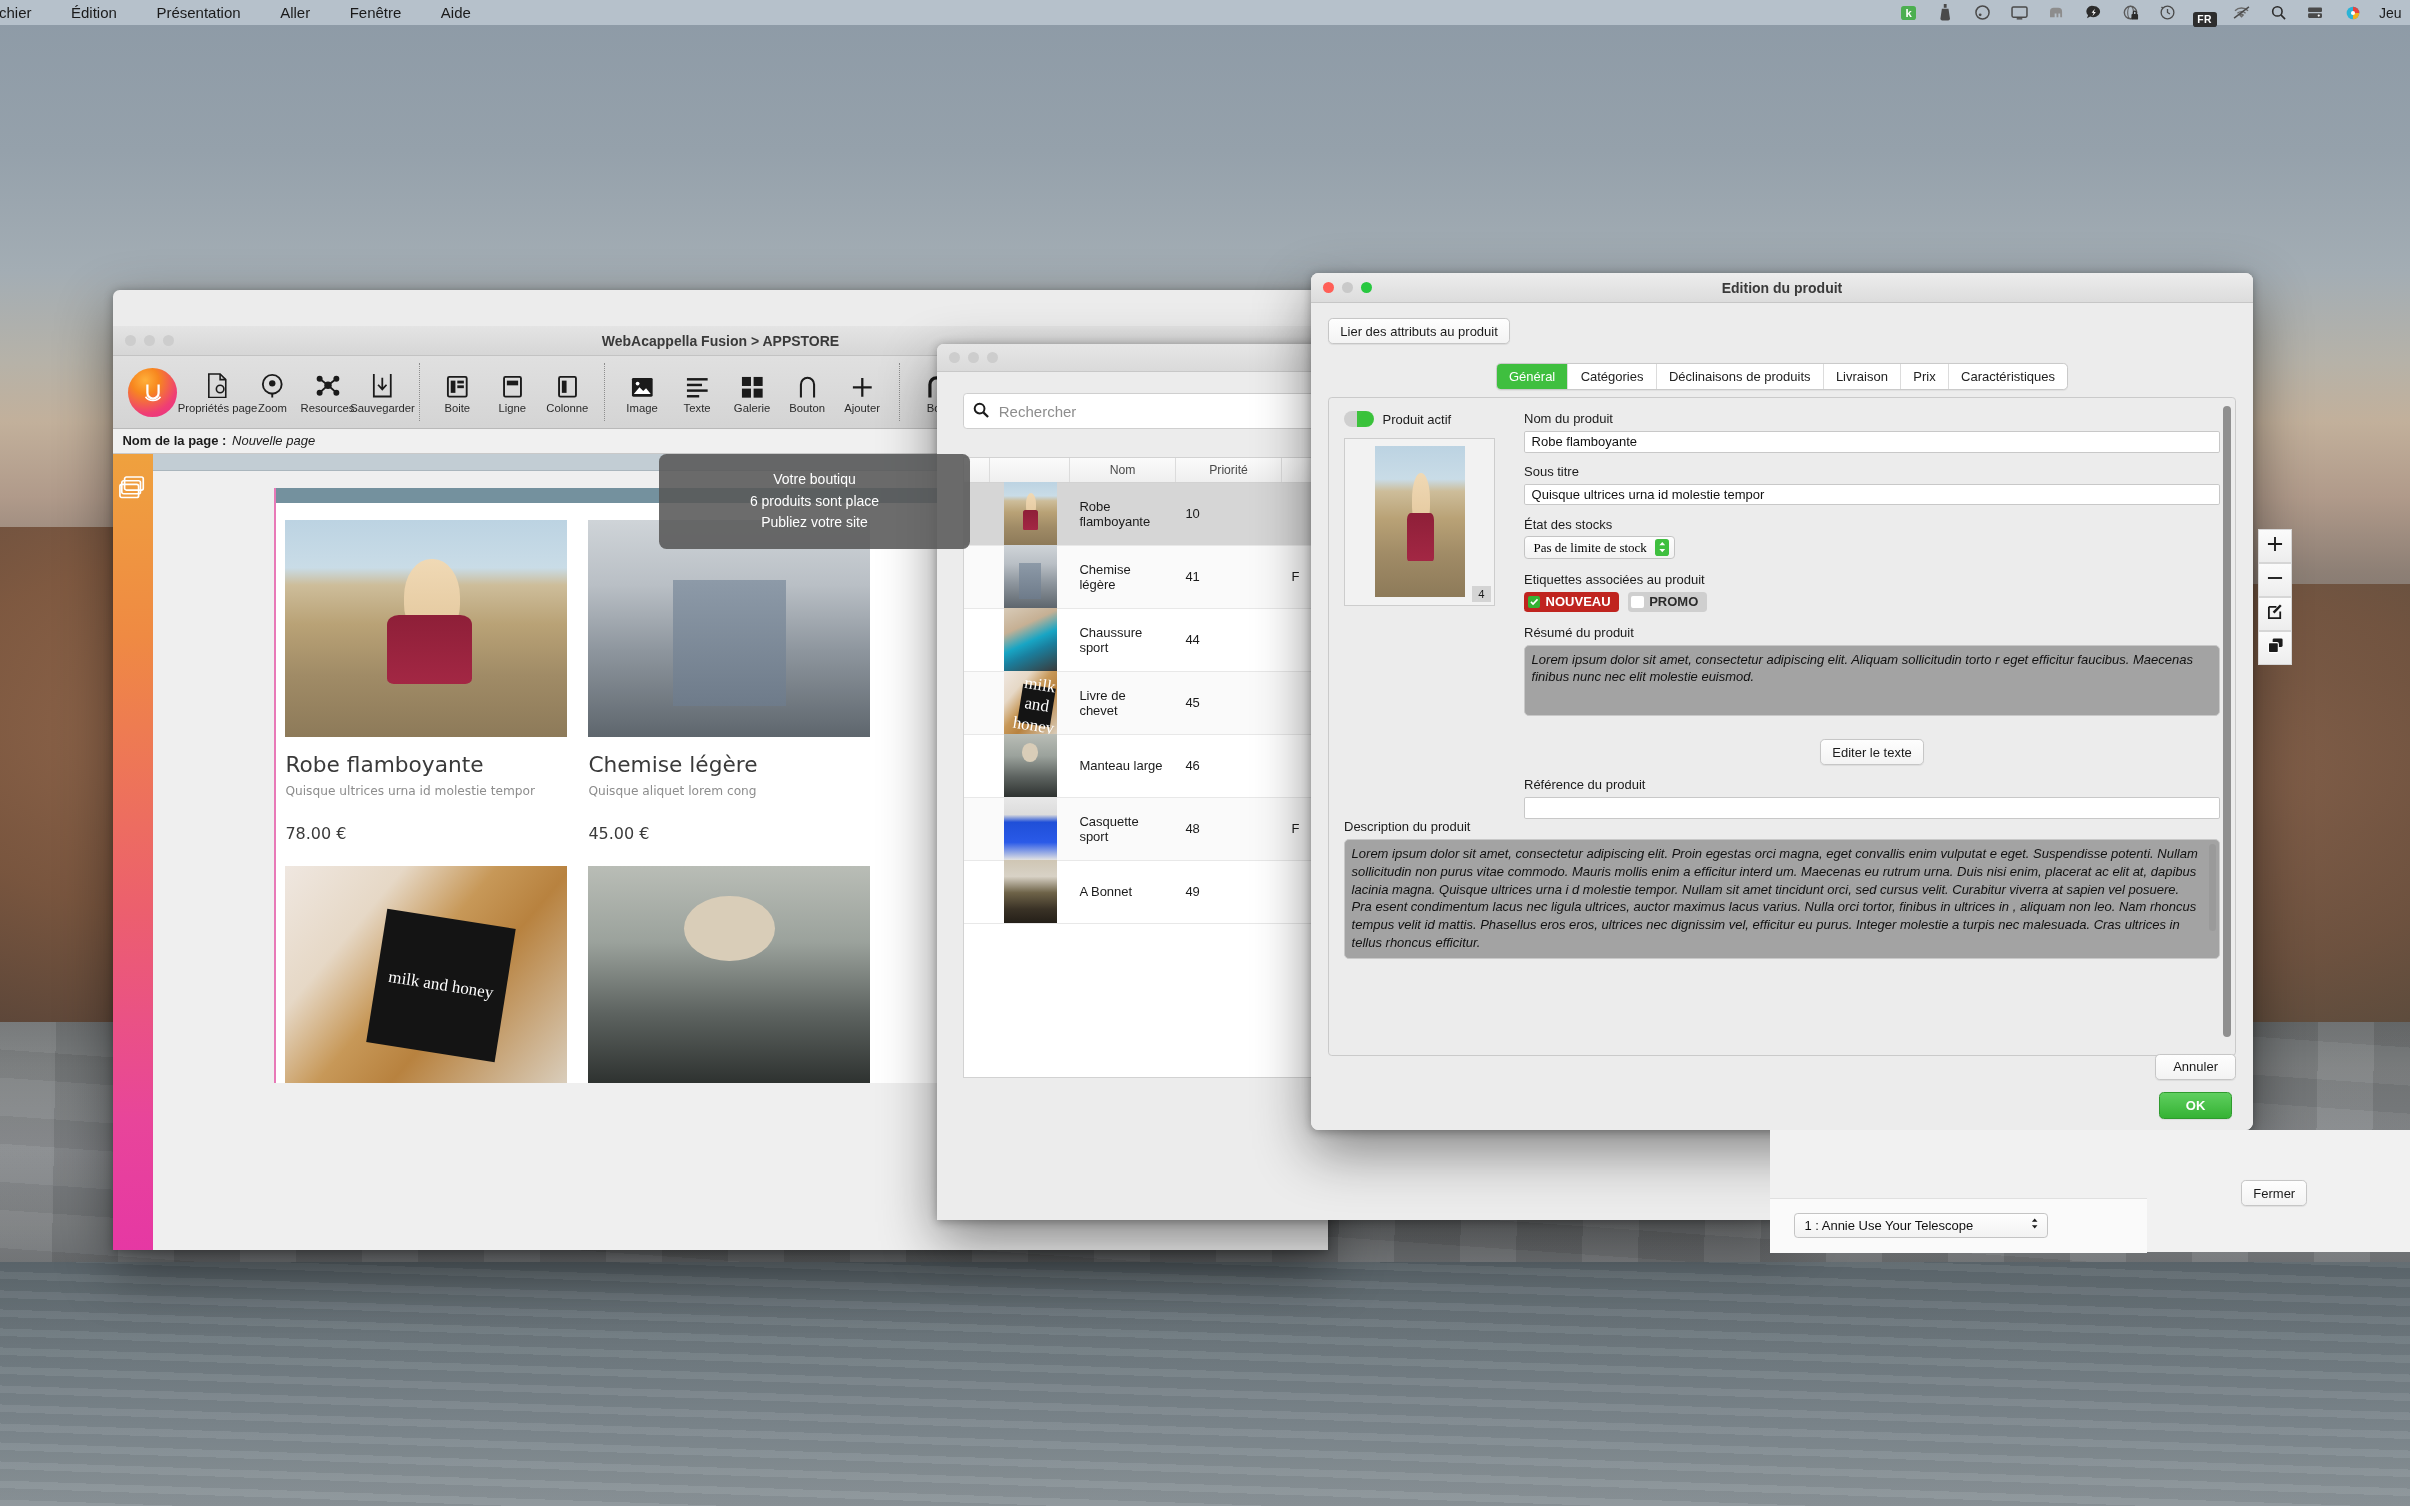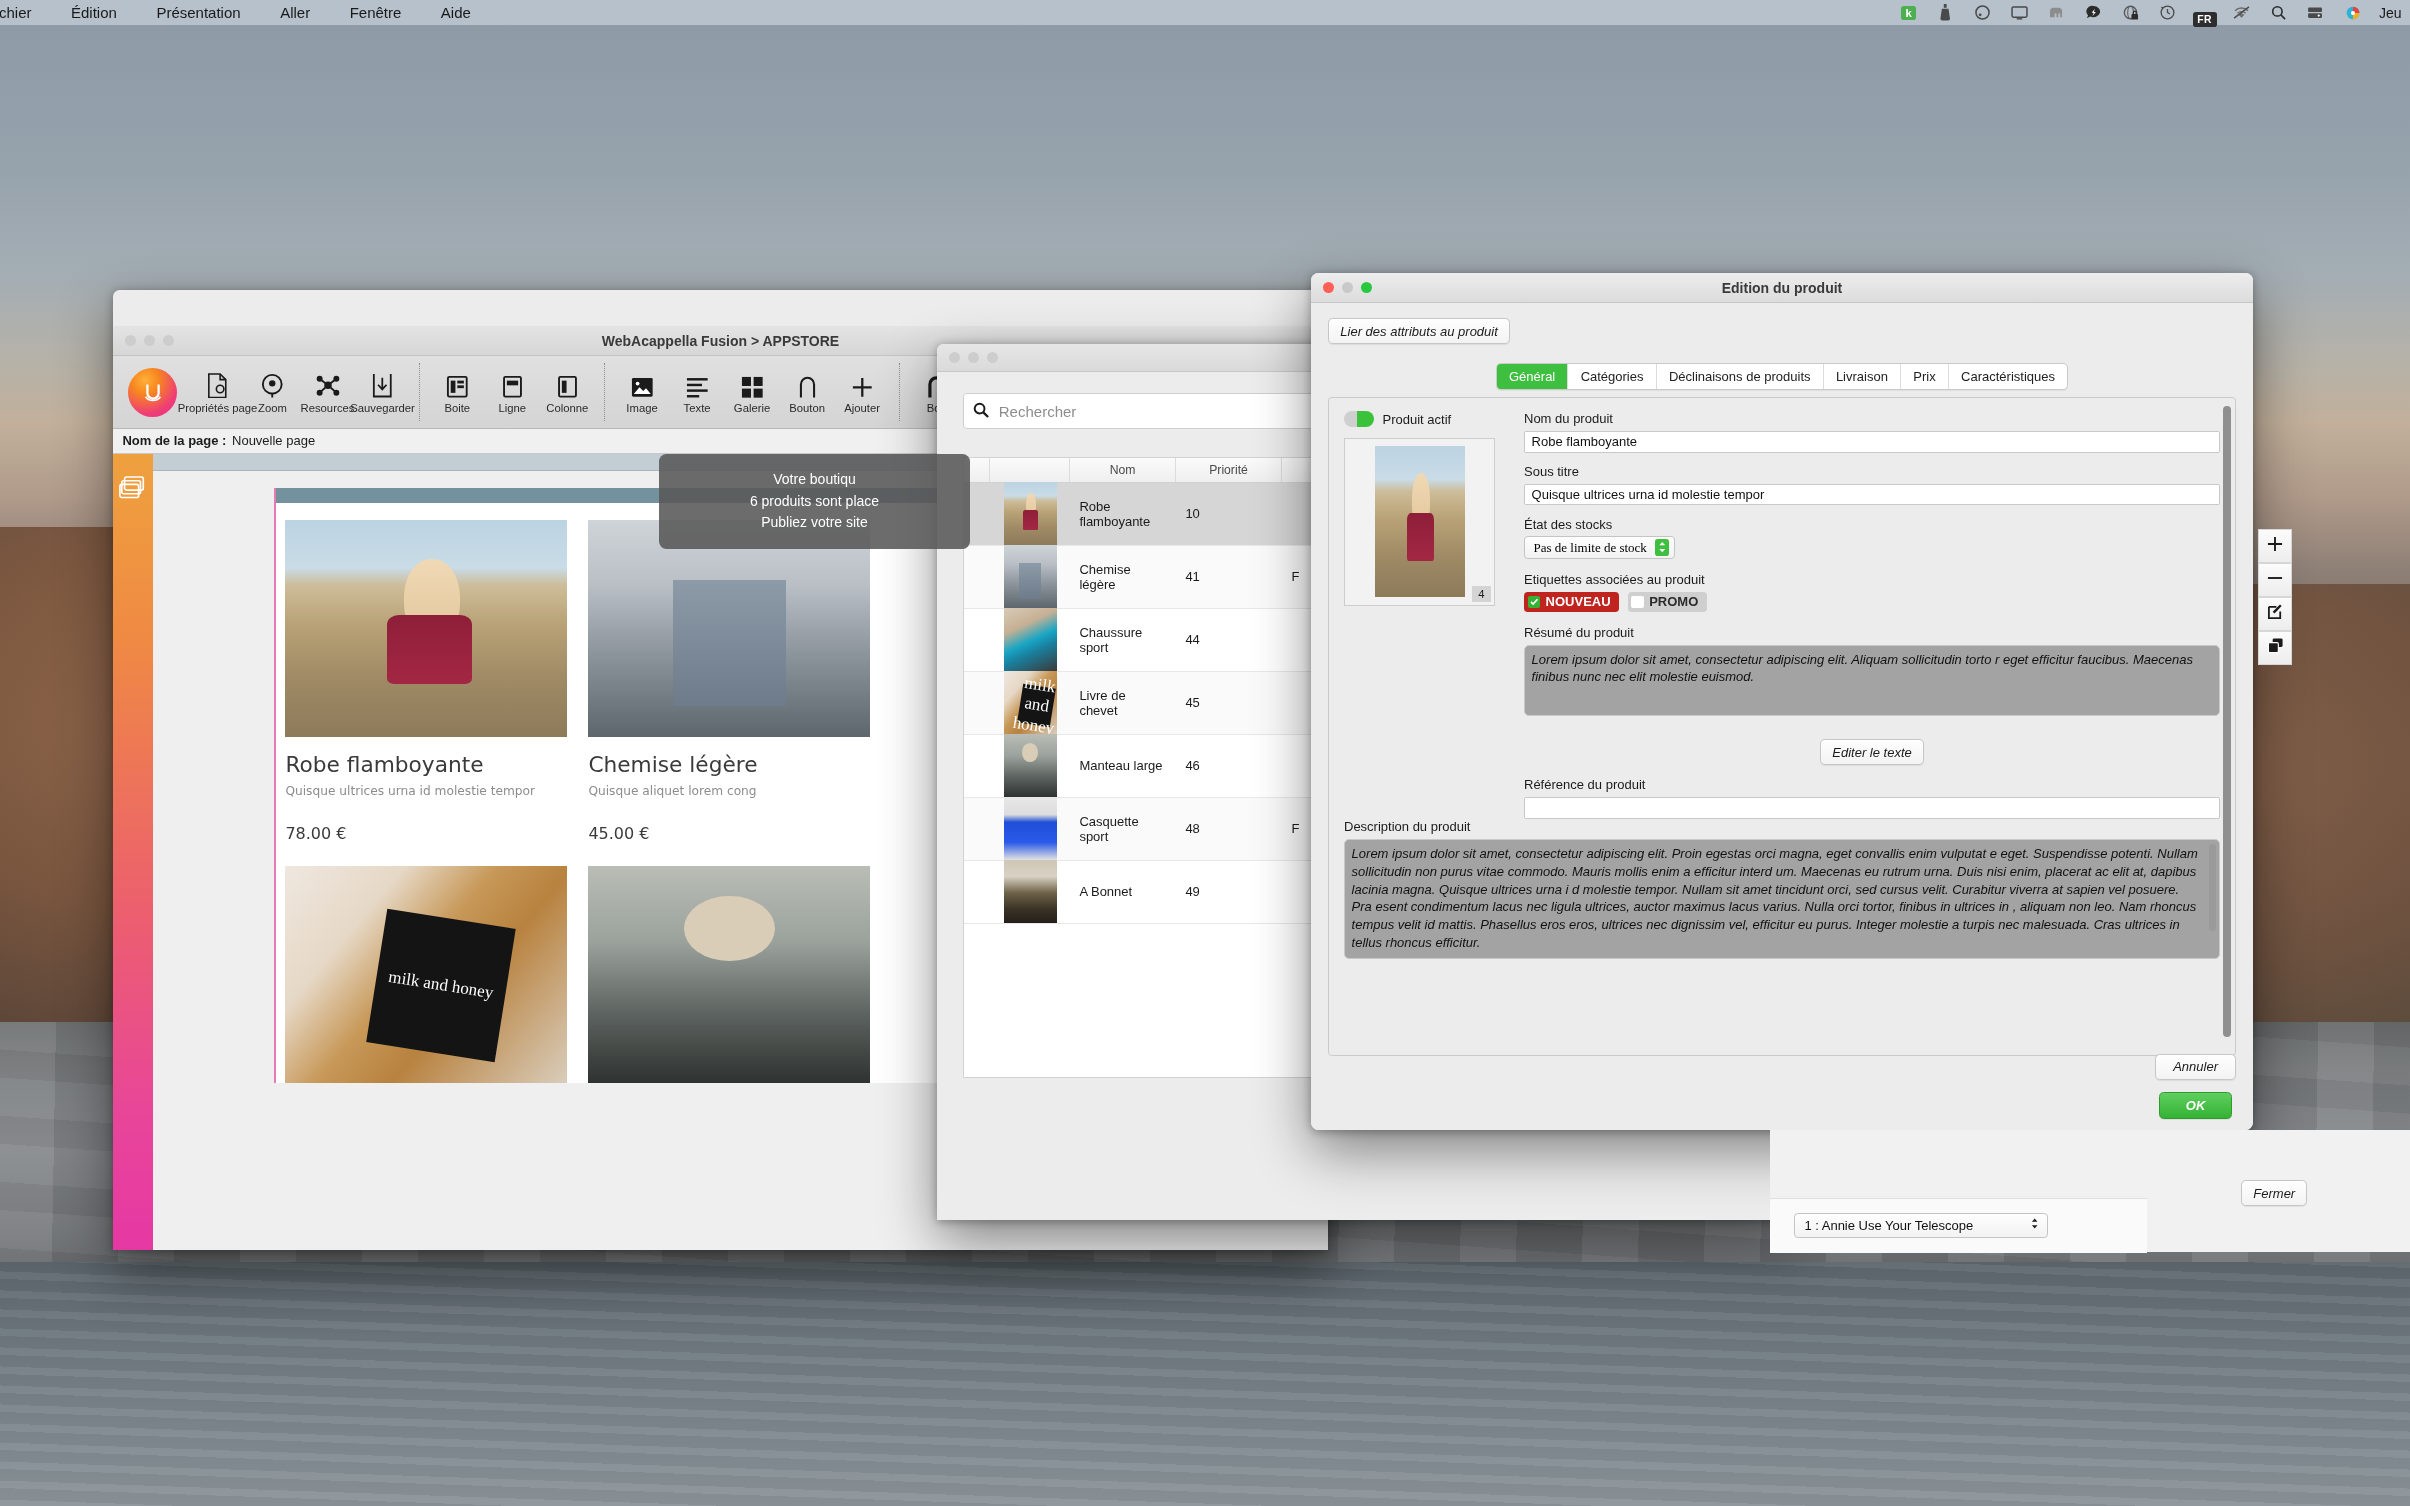--- a/index.html
+++ b/index.html
@@ -99,21 +99,21 @@
   .tgrp { display: flex; align-items: center; height: 58px; }
   .tsep { width: 0; border-left: 0.9px dotted #8d8d8d; height: 58px; margin: 0 9.4px; }
   .titem { width: 55px; display: flex; flex-direction: column; align-items: center; gap: 3.8px; }
   .titem .ic { height: 28px; display: flex; align-items: flex-end; }
   .titem .lb { font-size: 11.3px; color: #2b2b2b; white-space: nowrap; }
   #pagerow {
     height: 24.5px; background: #f0f0f0; border-bottom: 0.9px solid #c9c9c9;
     display: flex; align-items: center; padding-left: 9.4px; font-size: 13px; color: #1c1c1c;
   }
   #pagerow .pn-lbl { font-weight: 700; }
-  #pagerow .pn-val { margin-left: 5.6px; }
+  #pagerow .pn-val { font-style: italic; margin-left: 5.6px; }
   #pagerow .chk-wrap { margin-left: auto; display: flex; align-items: center; gap: 5.6px; padding-right: 11.3px; font-size: 12.2px; }
   .sq-chk { width: 12.2px; height: 12.2px; border: 0.9px solid #9a9a9a; border-radius: 1.9px; background: #fff; flex: none; }
   #appbody { display: flex; height: calc(100% - 128px); }
   #appside {
     width: 40px; flex: none;
     background: linear-gradient(to bottom,#efa13e 0%,#ef8a43 22%,#ec5f6e 55%,#e8459a 80%,#e534a6 100%);
     padding-top: 21px; display: flex; flex-direction: column; align-items: center;
   }
   #canvas { flex: 1; background: #efefef; position: relative; overflow: hidden; }
   #canvas .ruler { height: 17px; background: #c2cdd4; border-bottom: 0.9px solid #aab6bd; }
@@ -183,21 +183,20 @@
   .thumb.bonnet { background: linear-gradient(to bottom,#cfc6b4 0%,#d8d2c6 26%,#6e6348 52%,#3a3226 78%,#241f18 100%); }
 
   
   #editwin { left: 1311px; top: 273px; width: 942px; height: 857px; border-radius: 7.5px; overflow: hidden; }
   #editwin .titlebar { height: 30px; background: linear-gradient(to bottom,#ededed,#dcdcdc); border-bottom: 0.9px solid #c6c6c6; }
   #editbody { padding: 15px 17px 0 17px; height: calc(100% - 30px); background: #ececec; position: relative; }
   .btn {
     background: linear-gradient(to bottom,#fefefe,#f3f3f3); border: 0.9px solid #c6c6c6;
     border-radius: 4.7px; font-size: 13px; color: #1b1b1b; padding: 4.7px 11.3px; cursor: default;
     box-shadow: 0 0.9px 0.9px rgba(0,0,0,.07);
-    font-style: italic;
   }
   .btn.green { background: linear-gradient(to bottom,#5fcf5f,#35b234); border-color: #2f9b2e; color: #fff; font-weight: 600; }
   #tabs { display: flex; justify-content: center; margin-top: 19px; }
   #tabs .tabstrip {
     display: flex; background: #fff; border: 0.9px solid #cacaca; border-radius: 4.7px; overflow: hidden;
     box-shadow: 0 0.9px 0.9px rgba(0,0,0,.06);
   }
   #tabs .tab { font-size: 13px; color: #222; padding: 4.7px 12.2px; border-right: 0.9px solid #dcdcdc; white-space: nowrap; }
   #tabs .tab:last-child { border-right: none; }
   #tabs .tab.active { background: #3fbf3f; color: #fff; }

